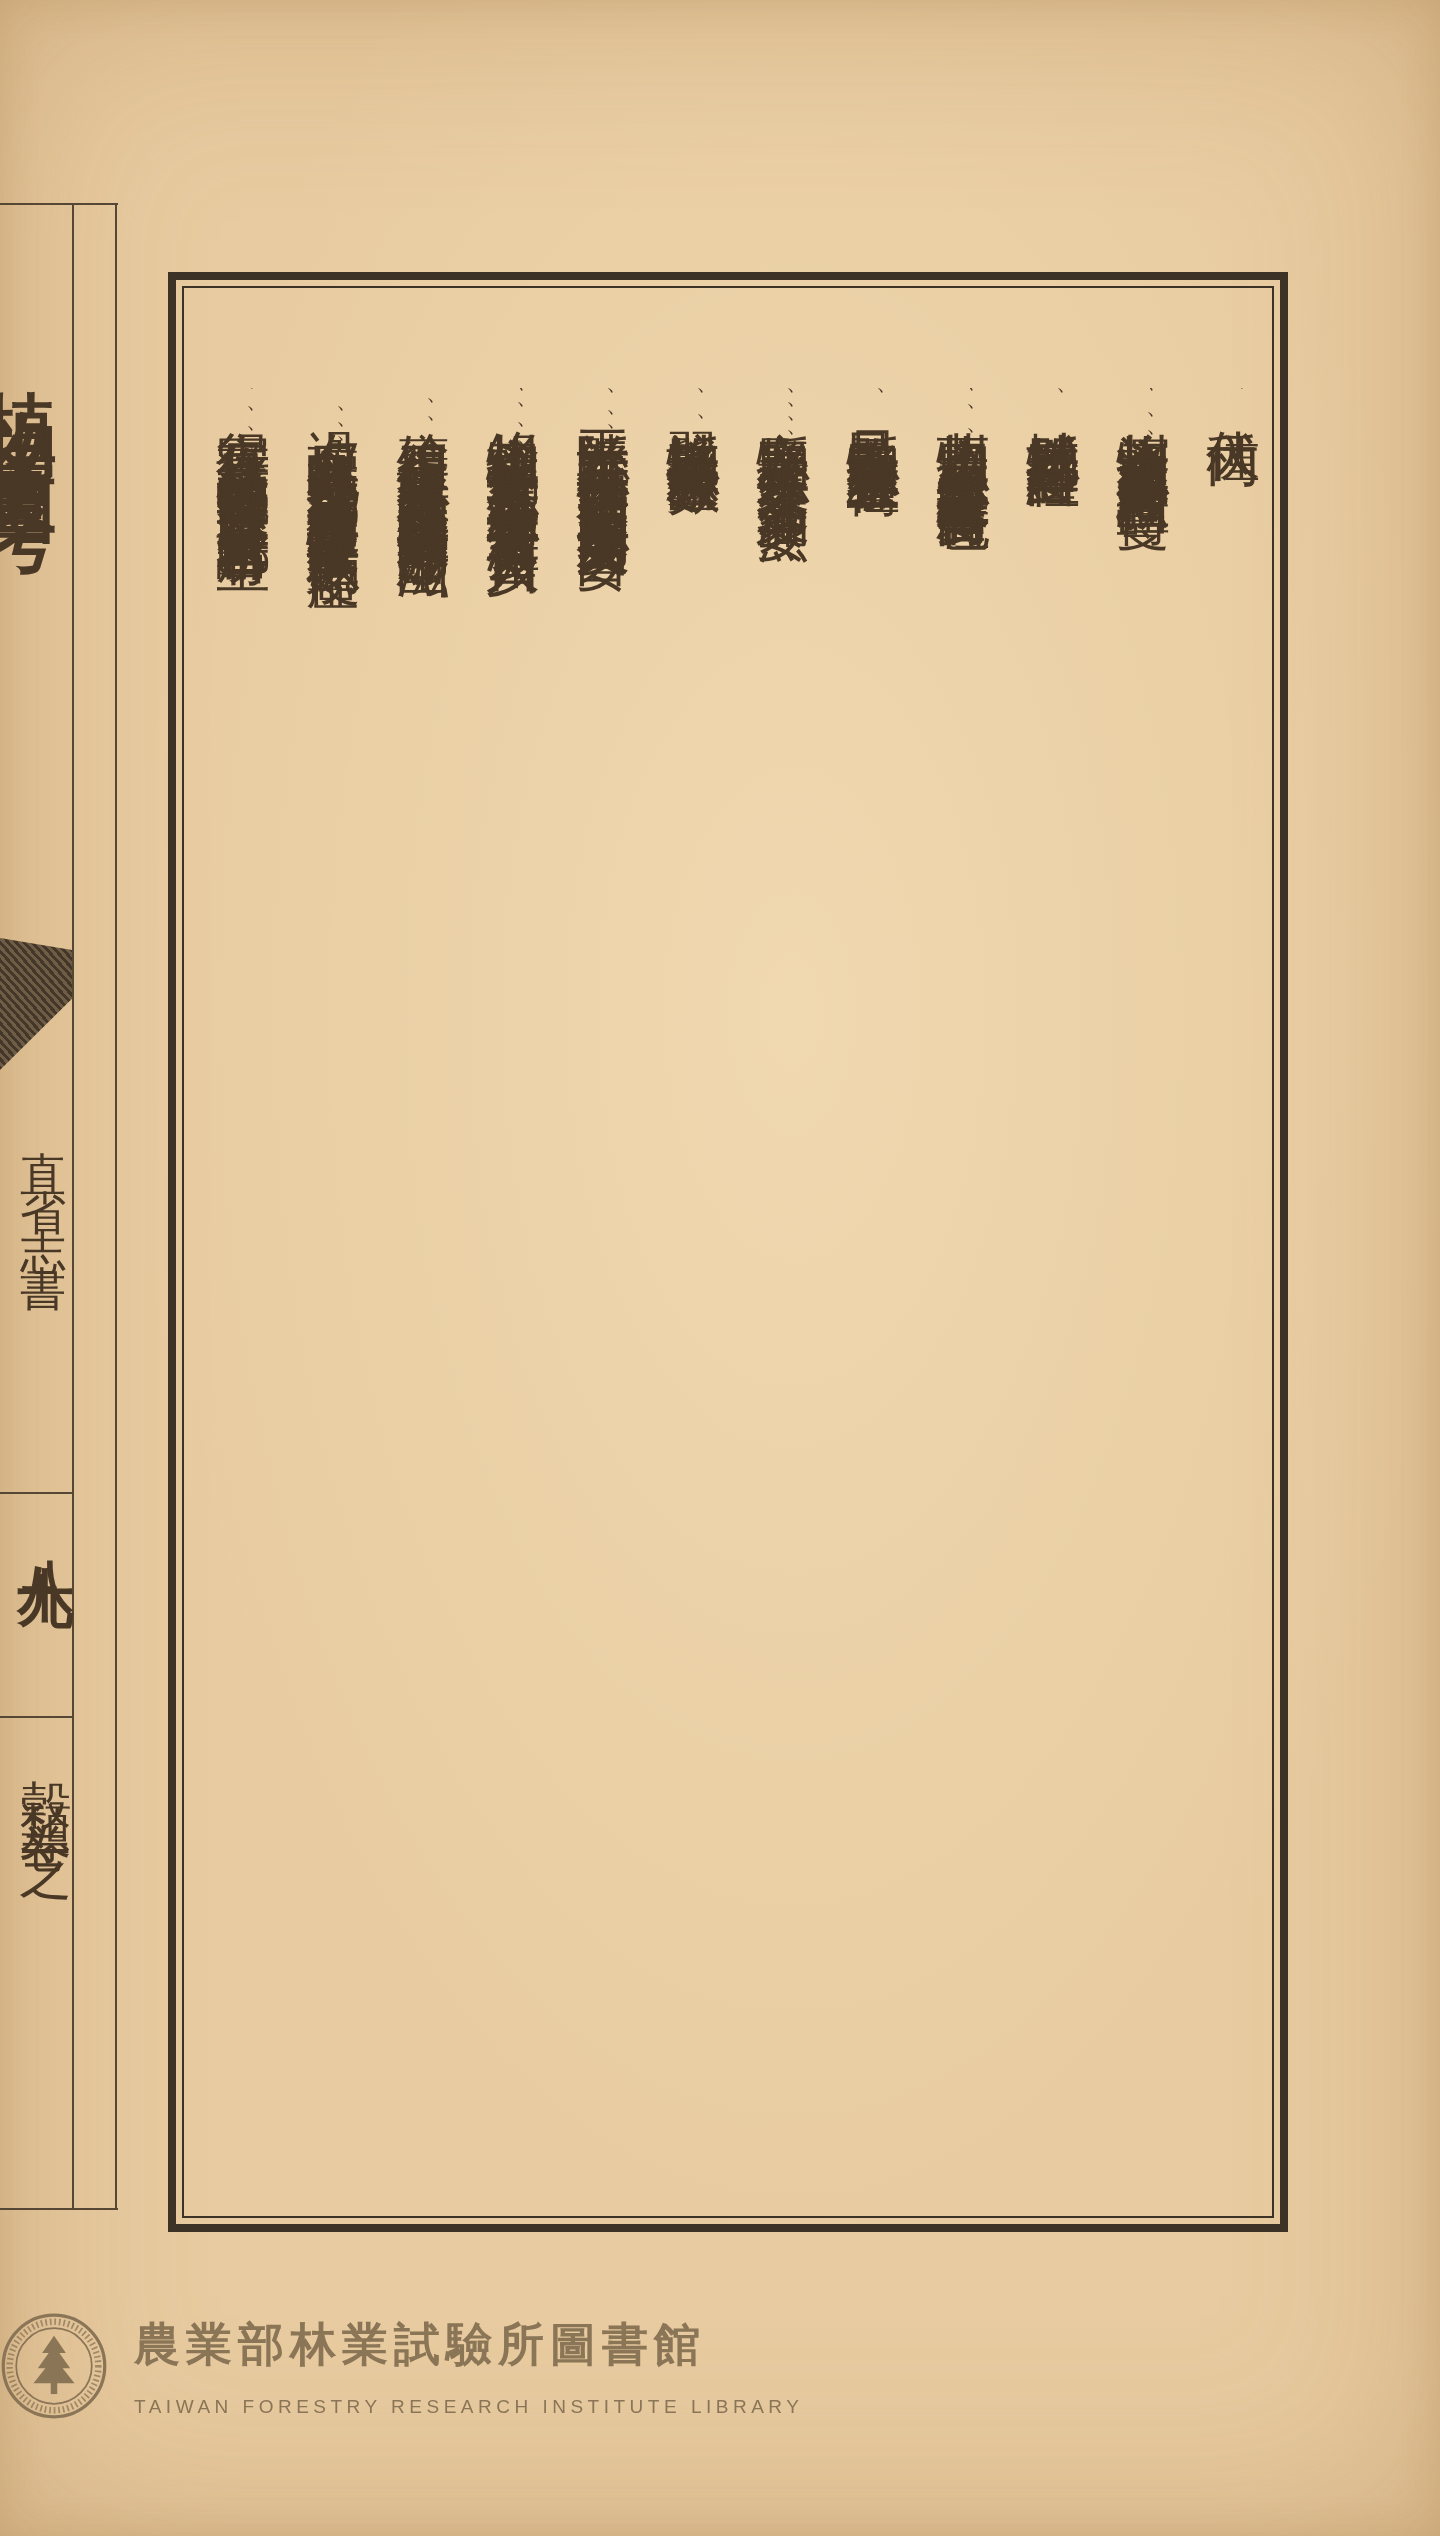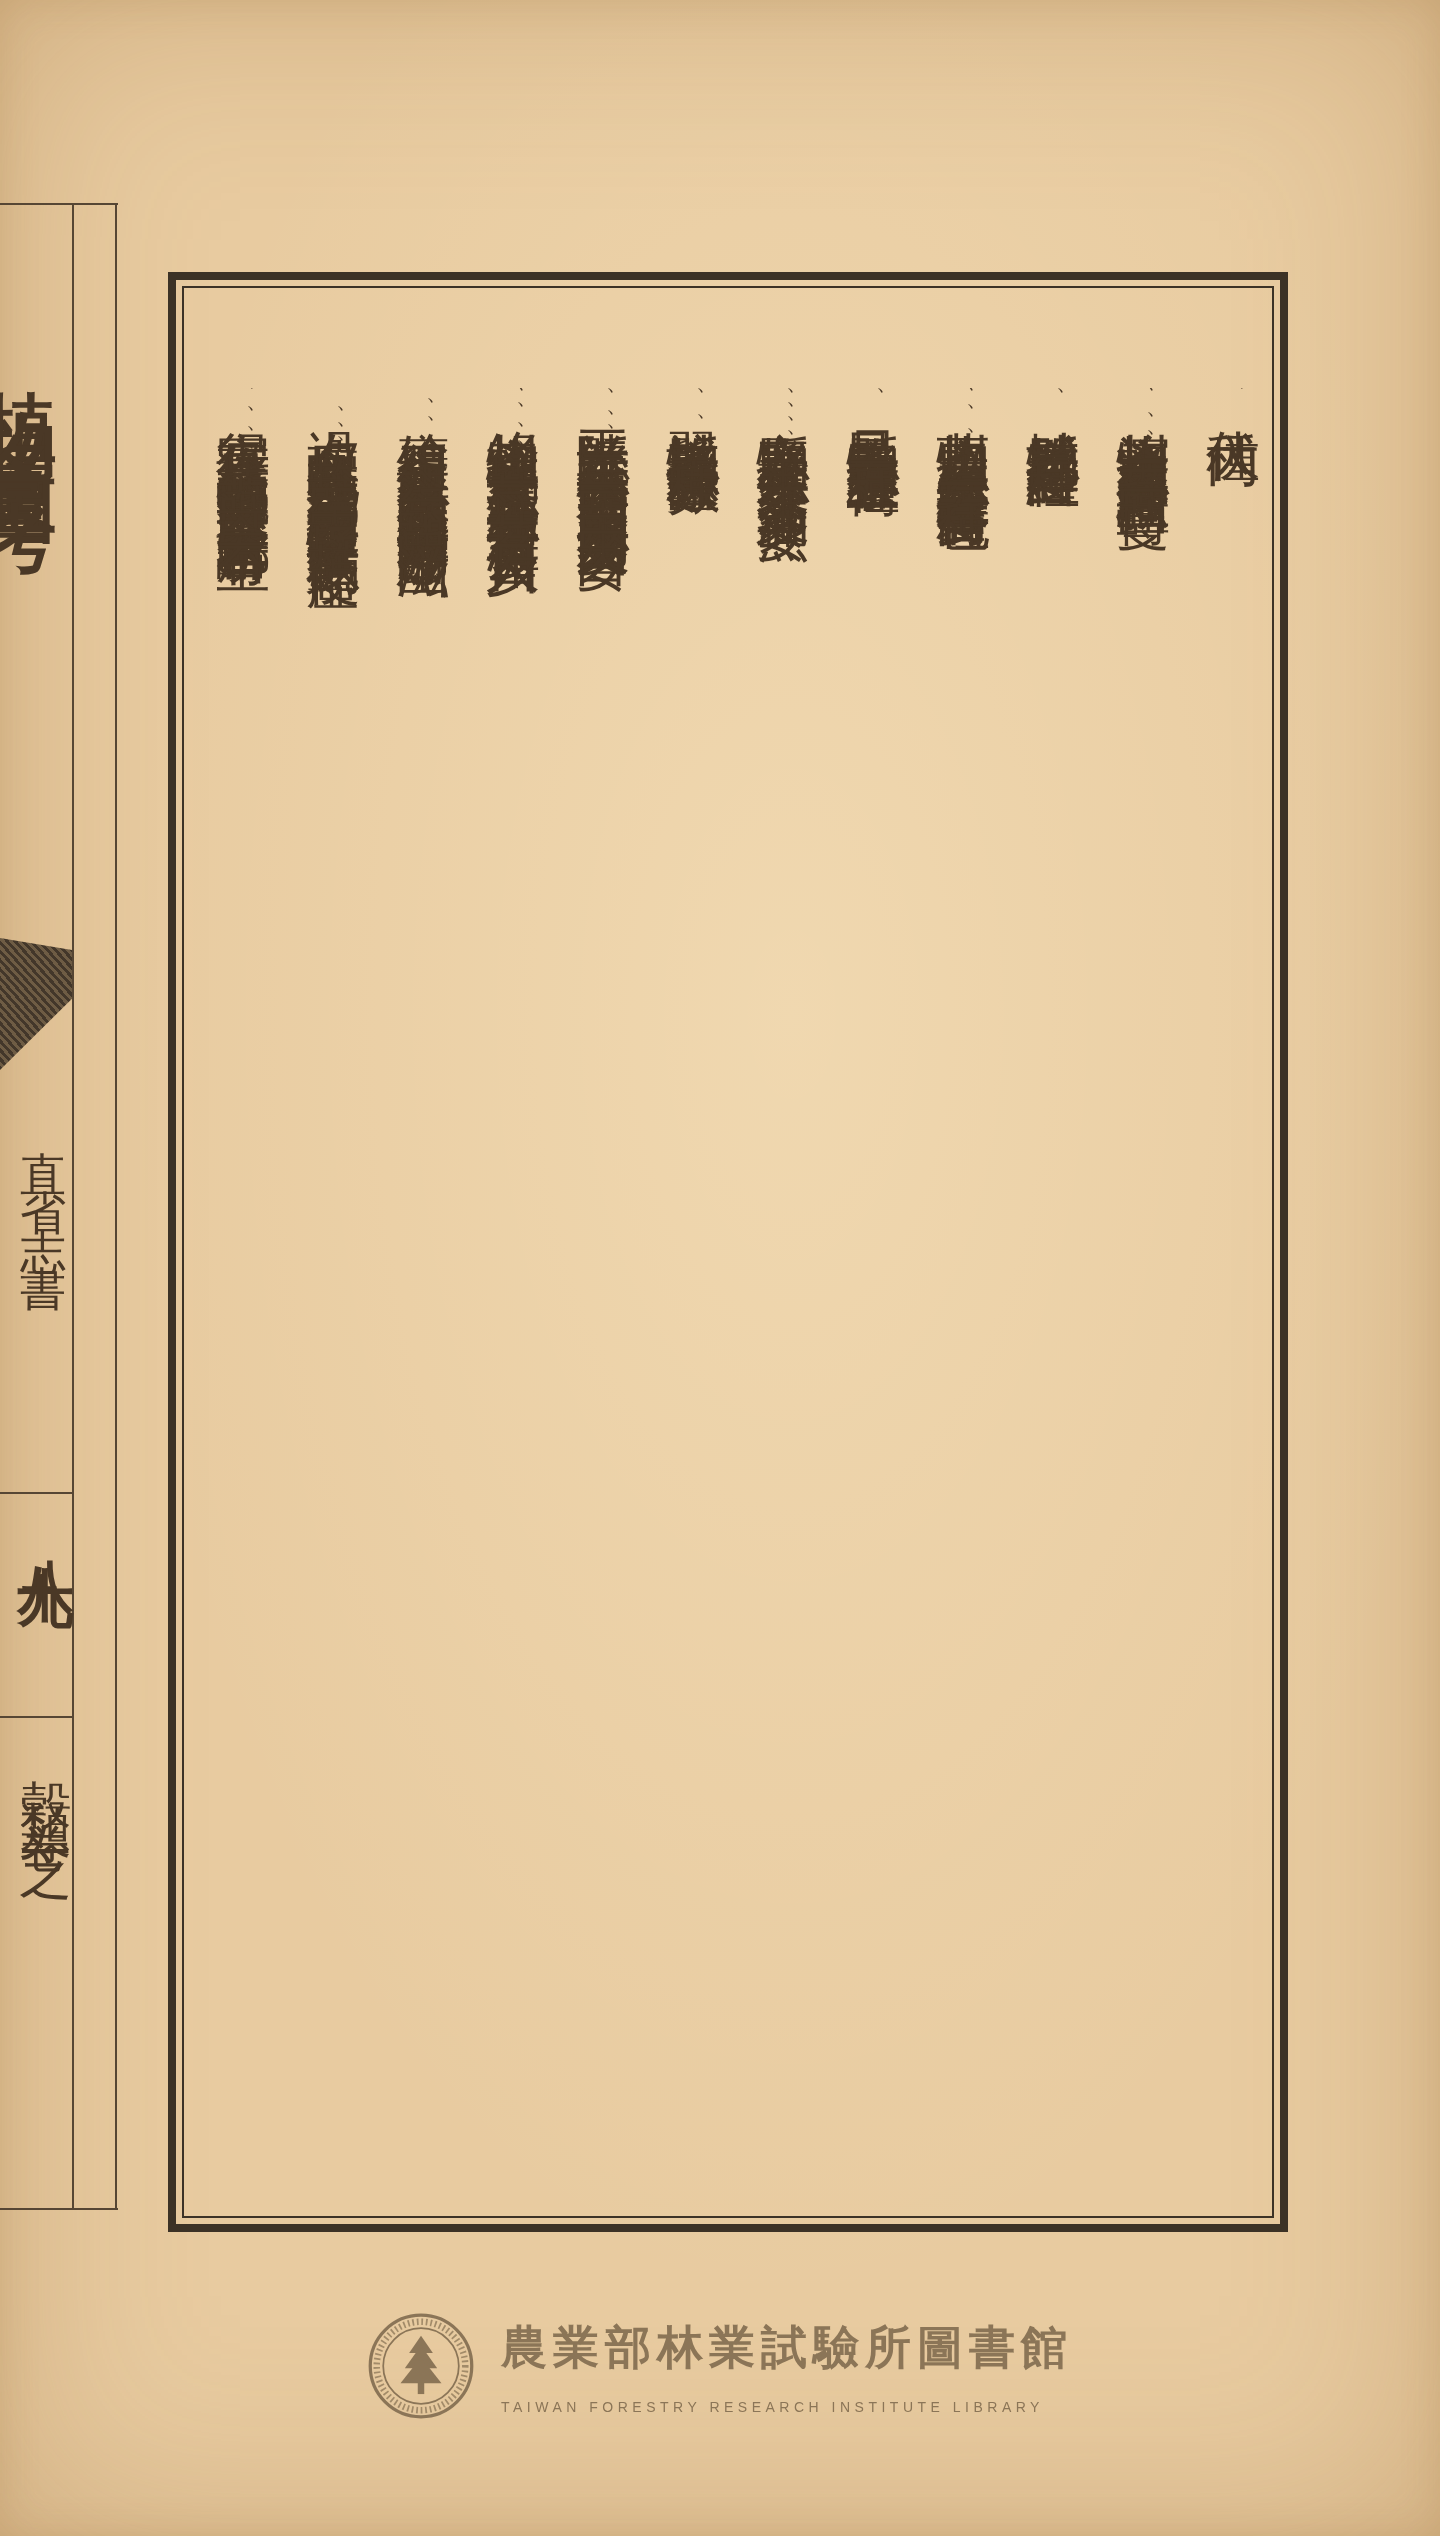--- a/index.html
+++ b/index.html
@@ -53,26 +53,26 @@
     position:absolute;top:100px;right:10px;bottom:22px;left:8px;
     writing-mode:vertical-rl;text-orientation:upright;
     font-size:54px;letter-spacing:2px;line-height:58px;
     color:var(--ink,#4a3826);overflow:hidden;
   }
   .tcol{margin-block-end:32px;}
   .dun{font-size:22px;margin-inline:-10px -4px;position:relative;left:14px;top:-2px;}
   
   .footer{
     position:absolute;left:0;top:2312px;width:1440px;
-    display:flex;justify-content:center;align-items:center;gap:26px;
+    display:flex;align-items:center;gap:26px;
     color:var(--stamp,#8b7557);
   }
   .footer-text{display:flex;flex-direction:column;}
   .footer-zh{font-size:46px;font-weight:bold;letter-spacing:6px;font-family:"Liberation Sans","DejaVu Sans",sans-serif;}
-  .footer-en{font-size:14px;letter-spacing:4.5px;margin-top:20px;font-family:"Liberation Sans","DejaVu Sans",sans-serif;}
+  .footer-en{font-size:19px;letter-spacing:4.5px;margin-top:20px;font-family:"Liberation Sans","DejaVu Sans",sans-serif;}
   .seal{flex:0 0 auto;}
 </style>
 </head>
 <body>
 
 <div class="page">
 
   <div class="spine">
     <div class="rule h r-top"></div>
     <div class="rule v r-vin"></div>

